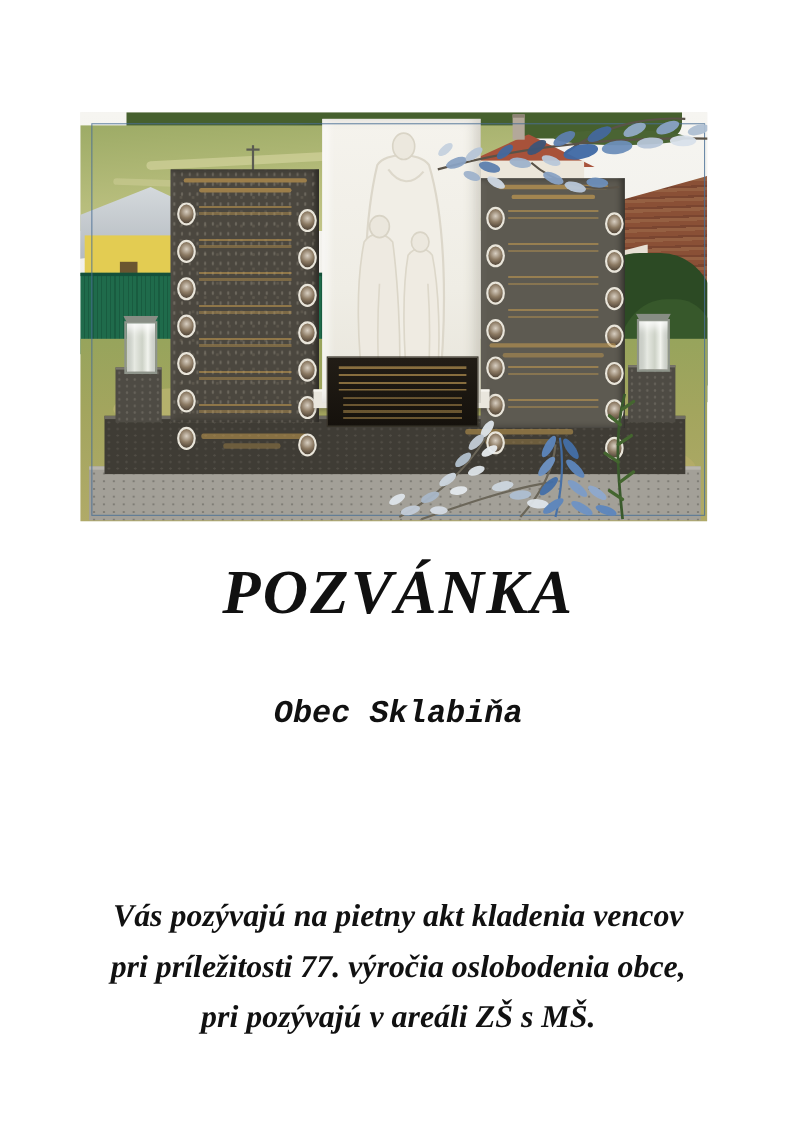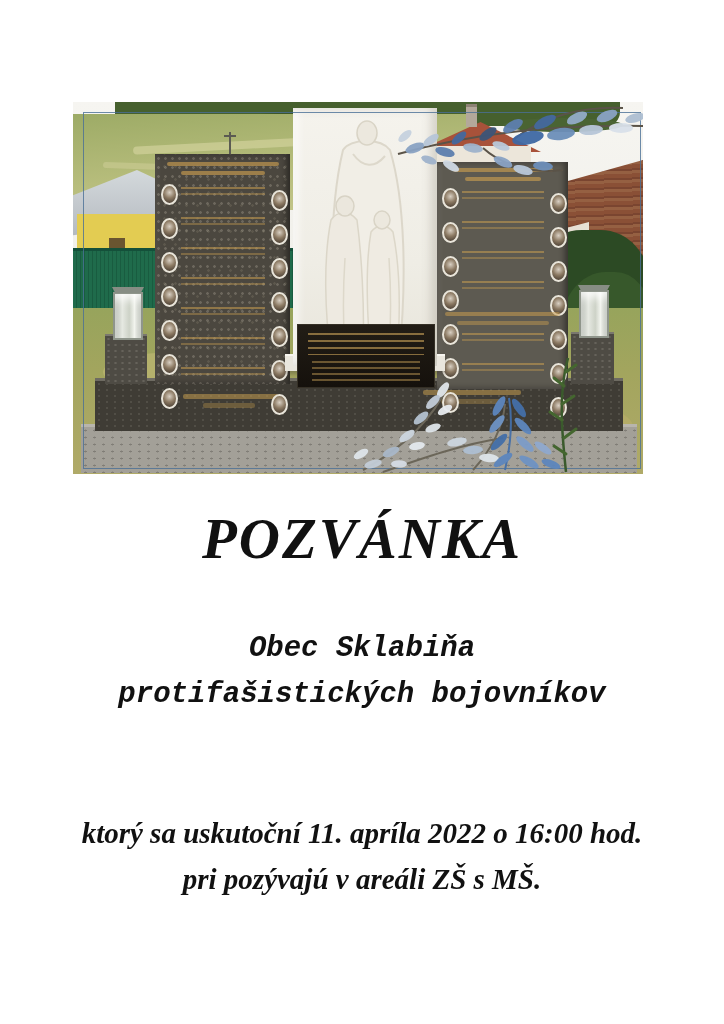--- a/index.html
+++ b/index.html
@@ -298,21 +298,21 @@
         <ellipse cx="190" cy="70" rx="10" ry="3.8" transform="rotate(35 190 70)" fill="#8fa9ce"></ellipse>
         <ellipse cx="198" cy="86" rx="10" ry="3.8" transform="rotate(20 198 86)" fill="#5d86bd"></ellipse>
       </g>
     </svg>
   </div>
 
   <div class="title">POZVÁNKA</div>
 
   <div class="tblock org">
     <div>Obec Sklabiňa</div>
-    <div>protifašistických bojovníkov</div>
   </div>
 
   <div class="tblock invite">
-    <div>ktorý sa uskutoční 11. apríla 2022 o 16:00 hod.</div>
+    <div>Vás pozývajú na pietny akt kladenia vencov</div>
+    <div>pri príležitosti 77. výročia oslobodenia obce,</div>
     <div>pri pozývajú v areáli ZŠ s MŠ.</div>
   </div>
 
 </div>
 
 </body></html>

